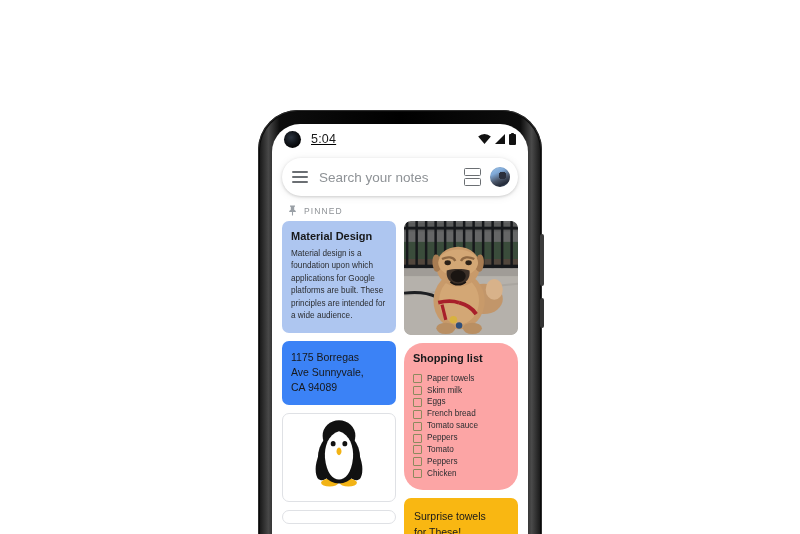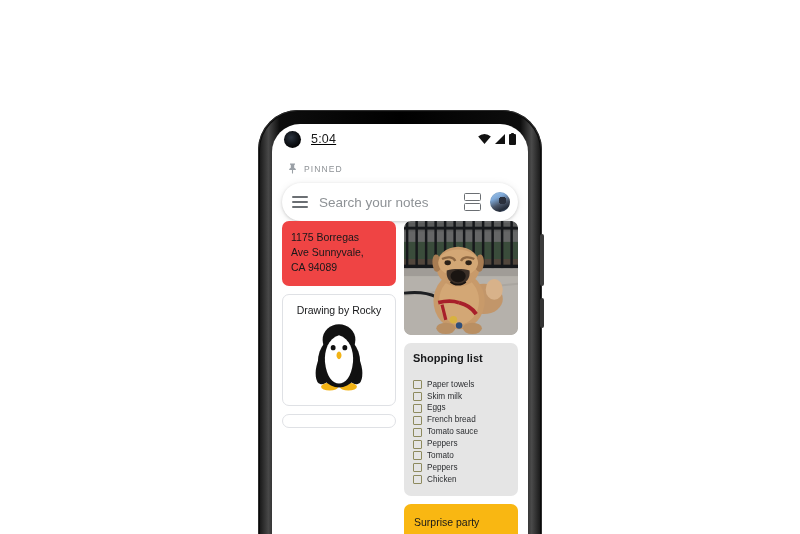--- a/index.html
+++ b/index.html
@@ -185,21 +185,21 @@
   .drawing-title {
     font-size: 10.5px;
     color: #17181a;
     text-align: center;
     padding: 9px 6px 2px 6px;
   }
   .drawing-canvas { padding: 0 6px 9px 6px; line-height: 0; }
   .drawing-canvas svg { display: block; margin: 0 auto; }
 
   
-  .checklist { margin-top: 14px; }
+  .checklist { margin-top: 8px; }
   .check-row {
     display: flex; align-items: center;
     margin: 0 0 1.6px 0;
   }
   .checkbox {
     width: 7px; height: 7px;
     border: 1px solid #8d8a5e;
     border-radius: 1px;
     flex: 0 0 auto;
     background: transparent;
@@ -234,54 +234,57 @@
           <svg class="ic-sig" viewBox="0 0 12 10">
             <path d="M11 0 L11 10 L1 10 Z" fill="#111"></path>
           </svg>
           <svg class="ic-batt" viewBox="0 0 7 12">
             <rect x="2.2" y="0" width="2.6" height="1.3" fill="#111"></rect>
             <rect x="0" y="1.1" width="7" height="10.9" rx="1.1" fill="#111"></rect>
           </svg>
         </div>
       </div>
 
+      <div id="search-wrap">
+        <div id="search-bar">
+          <div id="hamburger">
+            <span></span>
+            <span></span>
+            <span></span>
+          </div>
+          <div id="search-placeholder">Search your notes</div>
+          <div id="view-toggle">
+            <span></span>
+            <span></span>
+          </div>
+          <div id="avatar"></div>
+        </div>
+      </div>
+
       <div id="pinned-row">
         <svg class="ic-pin" viewBox="0 0 9 11">
           <path d="M2 0.4h5v1.1l-0.8 0.6v2.6l1.6 1.3v0.9H5.05v3.7h-1.1V6.9H1.2V6l1.6-1.3V2.1L2 1.5Z" fill="#9aa0a6"></path>
         </svg>
         <div id="pinned-label">PINNED</div>
       </div>
 
-      <div id="search-wrap">
-        <div id="search-bar">
-          <div id="hamburger">
-            <span></span>
-            <span></span>
-            <span></span>
-          </div>
-          <div id="search-placeholder">Search your notes</div>
-          <div id="view-toggle">
-            <span></span>
-            <span></span>
-          </div>
-          <div id="avatar"></div>
-        </div>
-      </div>
-
       <div id="notes-grid">
 
         <div class="col">
 
-
-          <div class="note note-pad" style="background:#ef4444; min-height:57px;">
+          <div class="note note-pad" style="background:#aec6f0;">
+            <div class="note-title">Material Design</div>
+            <div class="note-body">Material design is a foundation upon which applications for Google platforms are built. These principles are intended for a wide audience.</div>
+          </div>
+
+          <div class="note note-pad" style="background:#3b82f6; min-height:57px;">
             <div class="note-plaintext"><span>1175 Borregas</span><br><span>Ave Sunnyvale,</span><br><span>CA 94089</span></div>
           </div>
 
           <div class="note note-white">
-            <div class="drawing-title">Drawing by Rocky</div>
             <div class="drawing-canvas">
               <svg width="78" height="78" viewBox="0 0 100 100">
                 <ellipse cx="34" cy="60" rx="12" ry="26" fill="#111" transform="rotate(18 34 60)"></ellipse>
                 <ellipse cx="66" cy="60" rx="12" ry="26" fill="#111" transform="rotate(-18 66 60)"></ellipse>
                 <ellipse cx="38" cy="88" rx="11" ry="5" fill="#f2b315"></ellipse>
                 <ellipse cx="62" cy="88" rx="11" ry="5" fill="#f2b315"></ellipse>
                 <ellipse cx="50" cy="56" rx="27" ry="33" fill="#111"></ellipse>
                 <ellipse cx="50" cy="28" rx="21" ry="20" fill="#111"></ellipse>
                 <path d="M50 22 C36 26 31 42 32 56 C34 76 42 84 50 84 C58 84 66 76 68 56 C69 42 64 26 50 22 Z" fill="#fff"></path>
                 <ellipse cx="42.5" cy="38" rx="3.1" ry="3.4" fill="#111"></ellipse>
@@ -350,21 +353,21 @@
                 <path d="M58 86 C66 88 72 92 76 98" stroke="#a81f2a" stroke-width="4" fill="none"></path>
                 <path d="M40 88 L44 104" stroke="#a81f2a" stroke-width="3.4" fill="none"></path>
                 <circle cx="52" cy="104" r="4" fill="#d8b240"></circle>
                 <circle cx="58" cy="110" r="3.4" fill="#2f4f7a"></circle>
                 <ellipse cx="44" cy="113" rx="10" ry="6" fill="#b98f63"></ellipse>
                 <ellipse cx="72" cy="113" rx="10" ry="6" fill="#b98f63"></ellipse>
               </g>
             </svg>
           </div>
 
-          <div class="note note-pad" style="background:#e5e5e5;">
+          <div class="note note-pad" style="background:#fca5a5;border-radius:19px;">
             <div class="note-title">Shopping list</div>
             <div class="checklist">
               <div class="check-row">
                 <div class="checkbox"></div>
                 <div class="check-label">Paper towels</div>
               </div>
               <div class="check-row">
                 <div class="checkbox"></div>
                 <div class="check-label">Skim milk</div>
               </div>
@@ -393,21 +396,21 @@
                 <div class="check-label">Peppers</div>
               </div>
               <div class="check-row">
                 <div class="checkbox"></div>
                 <div class="check-label">Chicken</div>
               </div>
             </div>
           </div>
 
           <div class="note note-pad" style="background:#f9b712; padding:11px 10px 14px 10px;">
-            <div class="note-plaintext"><span>Surprise party</span><br><span>for These!</span></div>
+            <div class="note-plaintext"><span>Surprise towels</span><br><span>for These!</span></div>
           </div>
 
         </div>
       </div>
 
     </div>
   </div>
 </div>
 
 </body></html>

